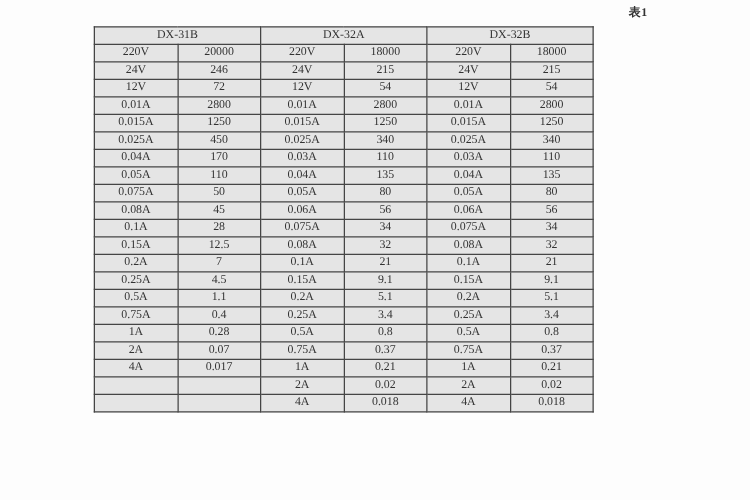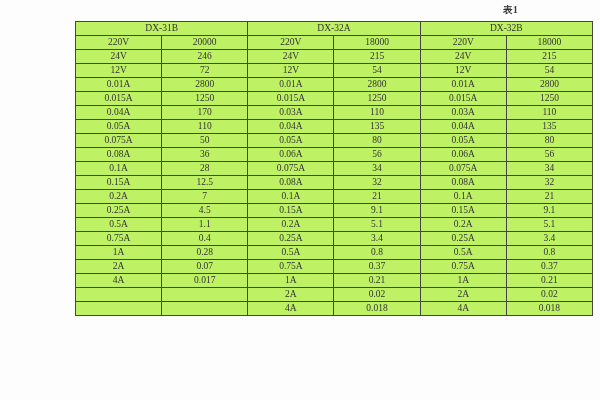--- a/index.html
+++ b/index.html
@@ -18,24 +18,24 @@
     left: 503px;
     font-size: 9.5px;
     font-weight: bold;
     color: #333333;
     letter-spacing: 0.5px;
   }
   table.spec-table {
     position: absolute;
     top: 21px;
     left: 75px;
-    width: 518px;
+    width: 400px;
     border-collapse: collapse;
     table-layout: fixed;
-    background: #bef264;
+    background: #e5e5e5;
   }
   .spec-table th, .spec-table td {
     border: 1px solid #454545;
     font-size: 9.5px;
     font-weight: normal;
     text-align: center;
     vertical-align: middle;
     padding: 0;
     overflow: hidden;
     white-space: nowrap;
@@ -93,20 +93,28 @@
         </tr>
         <tr>
           <td>0.015A</td>
           <td>1250</td>
           <td>0.015A</td>
           <td>1250</td>
           <td>0.015A</td>
           <td>1250</td>
         </tr>
         <tr>
+          <td>0.025A</td>
+          <td>450</td>
+          <td>0.025A</td>
+          <td>340</td>
+          <td>0.025A</td>
+          <td>340</td>
+        </tr>
+        <tr>
           <td>0.04A</td>
           <td>170</td>
           <td>0.03A</td>
           <td>110</td>
           <td>0.03A</td>
           <td>110</td>
         </tr>
         <tr>
           <td>0.05A</td>
           <td>110</td>
@@ -118,21 +126,21 @@
         <tr>
           <td>0.075A</td>
           <td>50</td>
           <td>0.05A</td>
           <td>80</td>
           <td>0.05A</td>
           <td>80</td>
         </tr>
         <tr>
           <td>0.08A</td>
-          <td>36</td>
+          <td>45</td>
           <td>0.06A</td>
           <td>56</td>
           <td>0.06A</td>
           <td>56</td>
         </tr>
         <tr>
           <td>0.1A</td>
           <td>28</td>
           <td>0.075A</td>
           <td>34</td>

